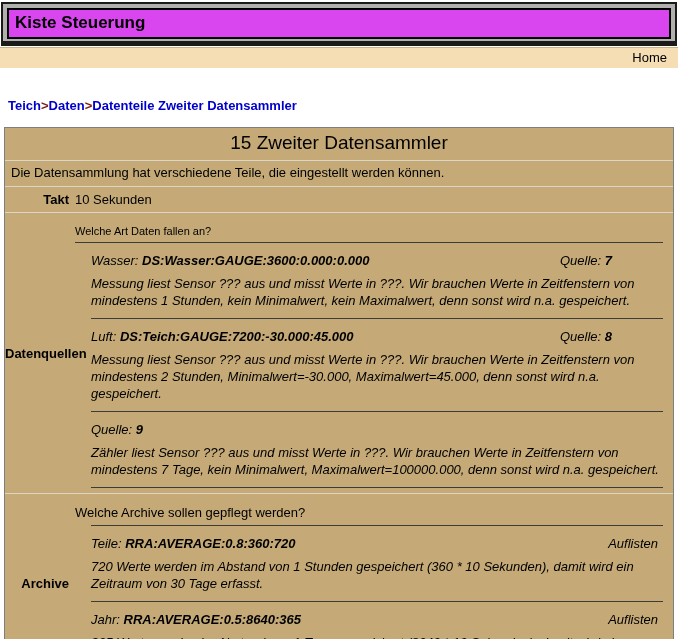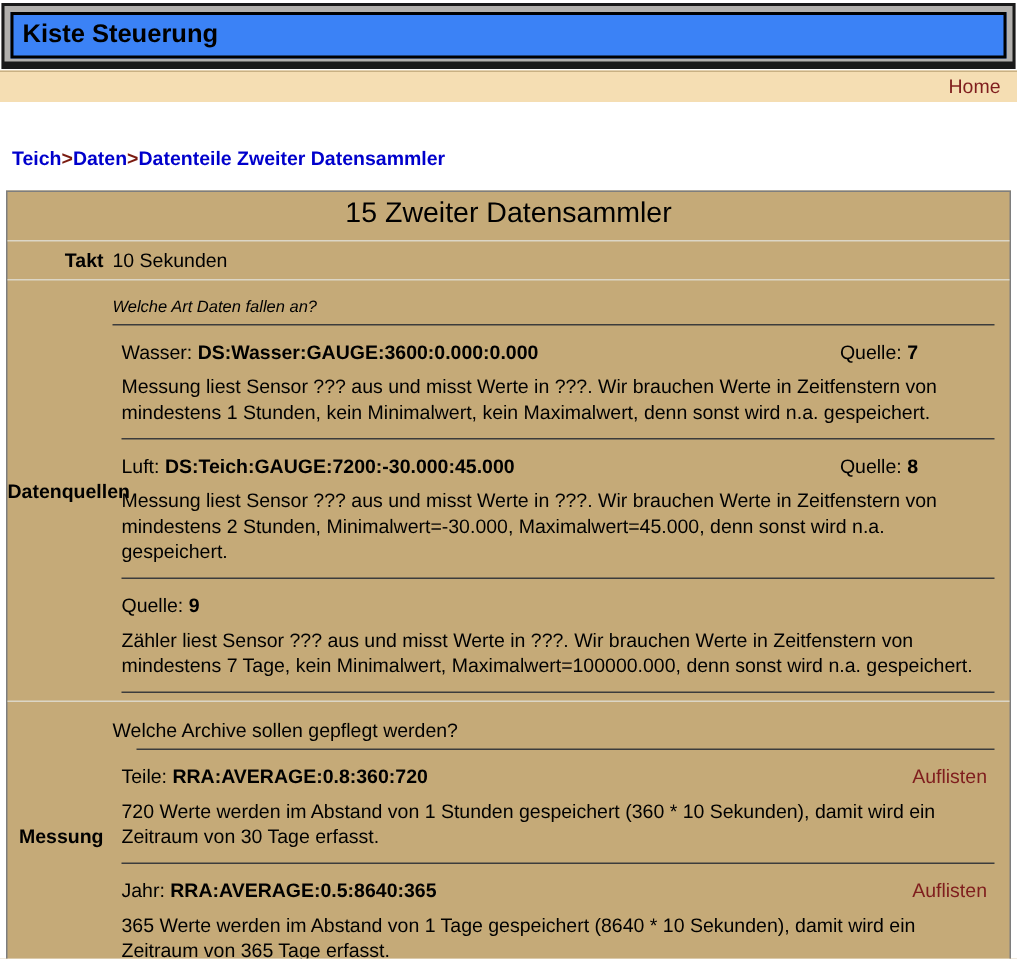--- a/index.html
+++ b/index.html
@@ -13,34 +13,34 @@
   
   .banner-outer {
     margin: 2px 1px 0 1px;
     background: #b2b0ad;
     border: 2px solid #1a1a1a;
     border-bottom-width: 5px;
     padding: 4px 4px 2px 4px;
   }
   .banner-inner {
     border: 2px solid #000;
-    background: #3b82f6;
+    background: #d946ef;
     padding: 3px 4px 4px 6px;
     font-size: 17px; font-weight: bold;
   }
 
   .home-strip {
     margin-top: 1px;
     background: #f5deb3;
     border-top: 1px solid #c9b183;
     height: 21px; line-height: 20px;
     text-align: right;
     padding-right: 11px;
   }
-  .home-strip a, .link { color: #7f1d1d; text-decoration: none; cursor: pointer; }
+  .home-strip a, .link { color: #000000; text-decoration: none; cursor: pointer; }
 
   
   .breadcrumb {
     margin: 30px 0 4px 8px;
     font-weight: bold;
     color: #0000cc;
   }
   .breadcrumb .sep { color: #7a1a10; font-weight: bold; }
   .crumb { color:#0000cc; cursor:pointer; }
 
@@ -63,29 +63,29 @@
   .flex-row { display: flex; align-items: center; }
   .label-col {
     width: 66px; flex: 0 0 66px;
     text-align: right;
     font-weight: bold;
     padding: 5px 2px 5px 0;
   }
   .value-col { flex: 1 1 auto; padding: 5px 0 5px 4px; }
 
   .section-question { padding-top: 6px; }
-  .section-question.small { font-size: 11px; padding-top: 7px; font-style: italic; }
+  .section-question.small { font-size: 11px; padding-top: 7px; }
 
   .rule {
     border: none; border-top: 1px solid #3c3c3c;
     margin: 5px 10px 0 0; height: 0;
   }
   .rule.indent { margin-left: 16px; }
 
-  .item { margin: 10px 10px 0 6px; }
+  .item { margin: 10px 10px 0 16px; font-style: italic; }
   .item-head { display: flex; justify-content: space-between; align-items: baseline; }
   .item-spec { font-weight: bold; }
   .item-right { white-space: nowrap; }
   .item-right.quelle { padding-right: 51px; }
   .item-right.listlink { padding-right: 5px; }
   .item-right b { font-weight: bold; }
   .item-desc { margin-top: 7px; line-height: 17px; padding-right: 2px; }
   .item .rule { margin: 9px 0 0 0; }
 </style>
 </head>
@@ -100,20 +100,21 @@
 </div>
 
 <div class="breadcrumb">
   <span class="crumb">Teich</span><span class="sep">&gt;</span><span class="crumb">Daten</span><span class="sep">&gt;</span><span class="crumb">Datenteile Zweiter Datensammler</span>
 </div>
 
 <div class="main-table">
 
   <div class="t-row title-row">15 Zweiter Datensammler</div>
 
+  <div class="t-row intro-row">Die Datensammlung hat verschiedene Teile, die eingestellt werden können.</div>
 
   <div class="t-row flex-row">
     <div class="label-col">Takt</div>
     <div class="value-col">10 Sekunden</div>
   </div>
 
   <div class="t-row flex-row">
     <div class="label-col">Datenquellen</div>
     <div class="value-col">
       <div class="section-question small">Welche Art Daten fallen an?</div>
@@ -141,21 +142,21 @@
         <div class="item-head">
           <div class="item-right quelle"><span>Quelle: </span><b>9</b></div>
         </div>
         <div class="item-desc">Zähler liest Sensor ??? aus und misst Werte in ???. Wir brauchen Werte in Zeitfenstern von mindestens 7 Tage, kein Minimalwert, Maximalwert=100000.000, denn sonst wird n.a. gespeichert.</div>
         <div class="rule"></div>
       </div>
     </div>
   </div>
 
   <div class="t-row flex-row">
-    <div class="label-col">Messung</div>
+    <div class="label-col">Archive</div>
     <div class="value-col">
       <div class="section-question">Welche Archive sollen gepflegt werden?</div>
       <div class="rule indent"></div>
 
       <div class="item">
         <div class="item-head">
           <div><span>Teile: </span><span class="item-spec">RRA:AVERAGE:0.8:360:720</span></div>
           <div class="item-right listlink"><a class="link">Auflisten</a></div>
         </div>
         <div class="item-desc">720 Werte werden im Abstand von 1 Stunden gespeichert (360 * 10 Sekunden), damit wird ein Zeitraum von 30 Tage erfasst.</div>

